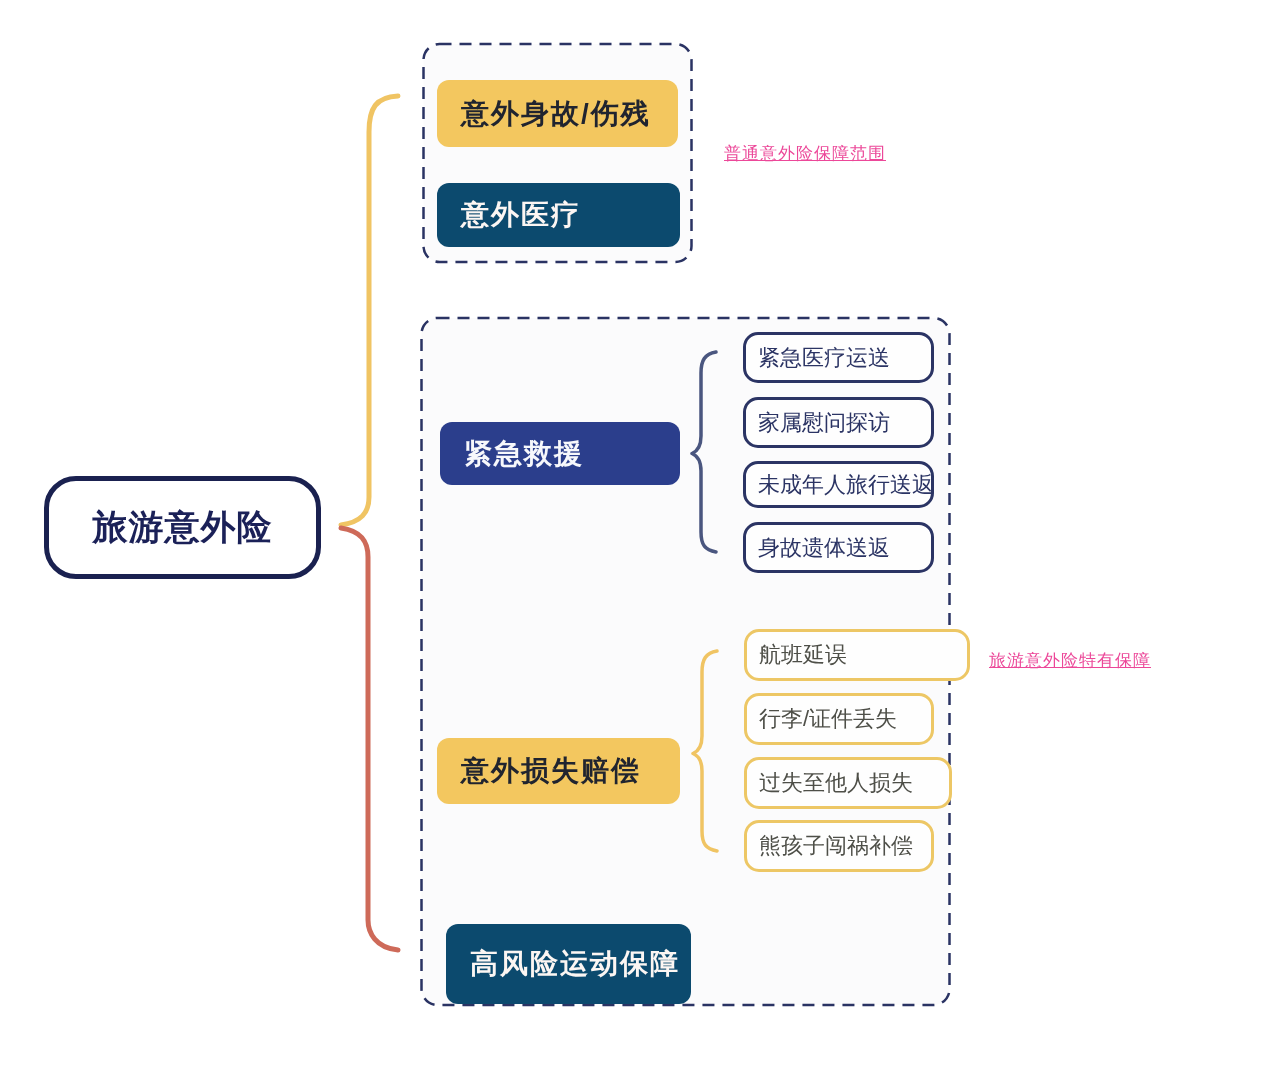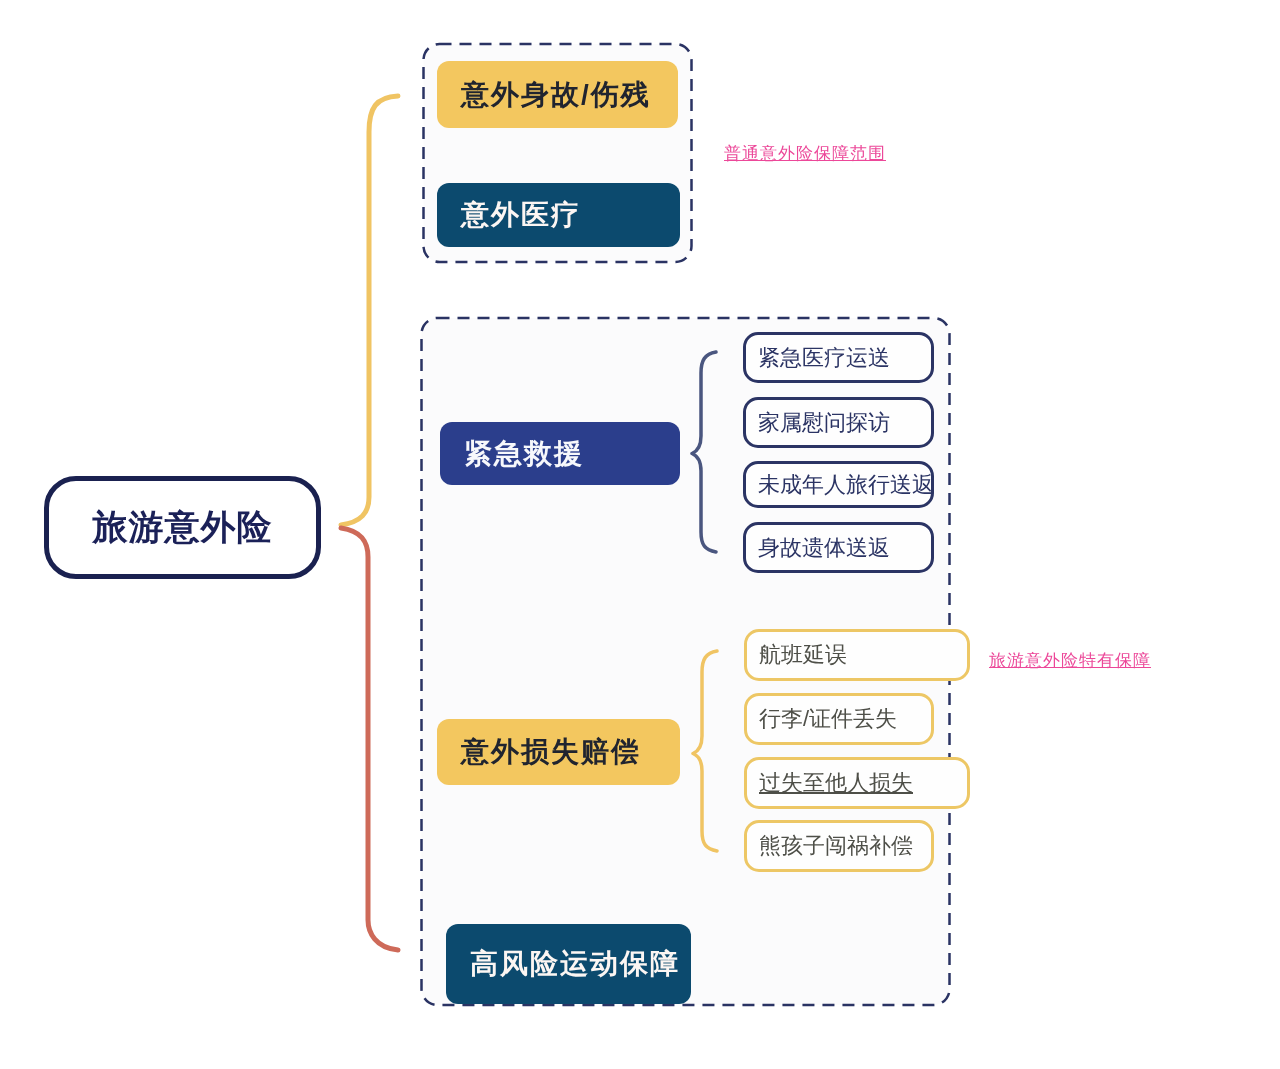--- a/index.html
+++ b/index.html
@@ -32,21 +32,21 @@
     border-radius: 32px;
     justify-content: center;
     font-size: 35px; font-weight: 700; letter-spacing: 1px;
     color: #1B2158;
   }
   .parent-box {
     border-radius: 12px;
     font-size: 28px; font-weight: 700; letter-spacing: 2px;
     padding-left: 24px;
   }
-  .box-yellow { background: #F3C75F; color: #20242F; }
+  .box-yellow { background: #F3C75F; color: #20242F; margin-top: 19px; }
   .box-red    { background: #0c4a6e; color: #FCF6F3; font-family: Liberation Mono, monospace; }
   .box-navy   { background: #2B3E8C; color: #F7F8FC; }
   .child-box {
     background: #FEFEFE;
     border-radius: 15px;
     font-size: 22px;
     padding-left: 12px;
   }
   .child-navy   { border: 3px solid #2B3464; color: #2B3464; }
   .child-yellow { border: 3px solid #EDC765; color: #4E4F48; }
@@ -65,21 +65,21 @@
   #n-loss    { left: 437px; top: 719px; width: 243px; height: 66px; }
   #n-sports  { left: 446px; top: 924px; width: 245px; height: 80px; }
 
   #rc0 { left: 743px; top: 332px; width: 191px; height: 51px; }
   #rc1 { left: 743px; top: 397px; width: 191px; height: 51px; }
   #rc2 { left: 743px; top: 461px; width: 191px; height: 47px; }
   #rc3 { left: 743px; top: 522px; width: 191px; height: 51px; }
 
   #lc0 { left: 744px; top: 629px; width: 226px; height: 52px; }
   #lc1 { left: 744px; top: 693px; width: 190px; height: 52px; }
-  #lc2 { left: 744px; top: 757px; width: 226px; height: 52px; text-decoration: underline; }
+  #lc2 { left: 744px; top: 757px; width: 208px; height: 52px; }
   #lc3 { left: 744px; top: 820px; width: 190px; height: 52px; }
 
   #cap-general { left: 724px; top: 142px; }
   #cap-travel  { left: 989px; top: 649px; text-align: right; }
 </style>
 </head>
 <body>
 
 <div class="canvas">
 

